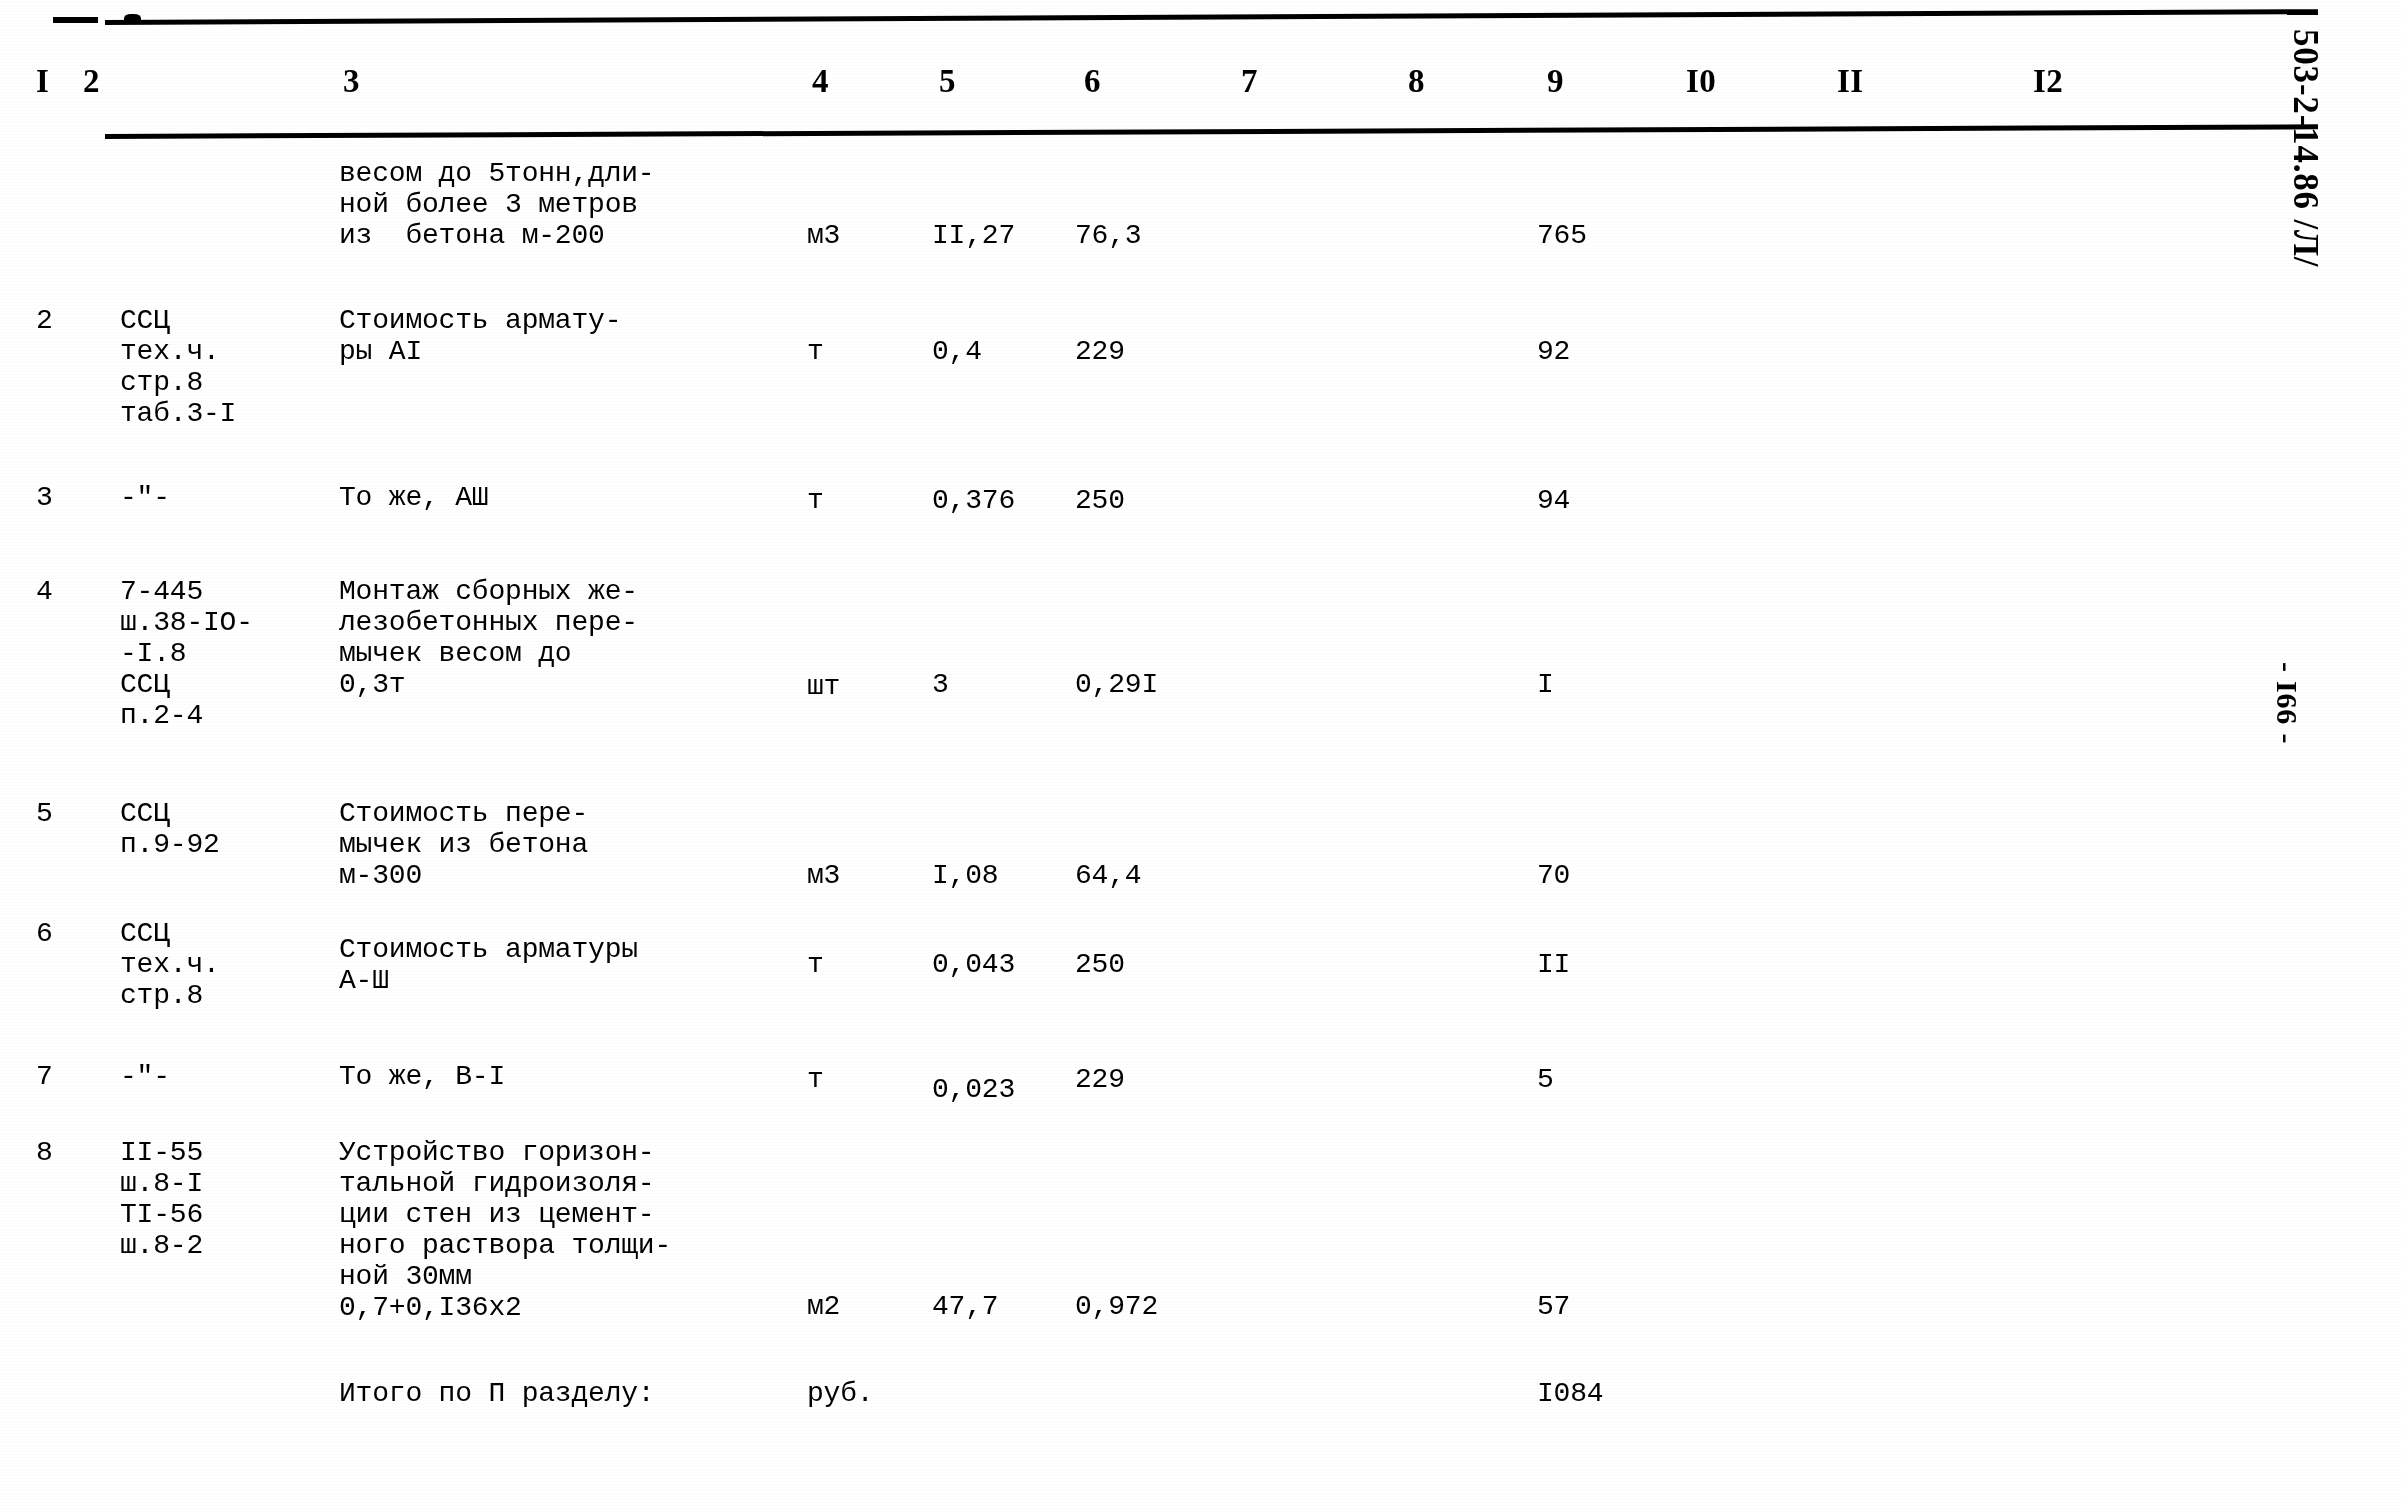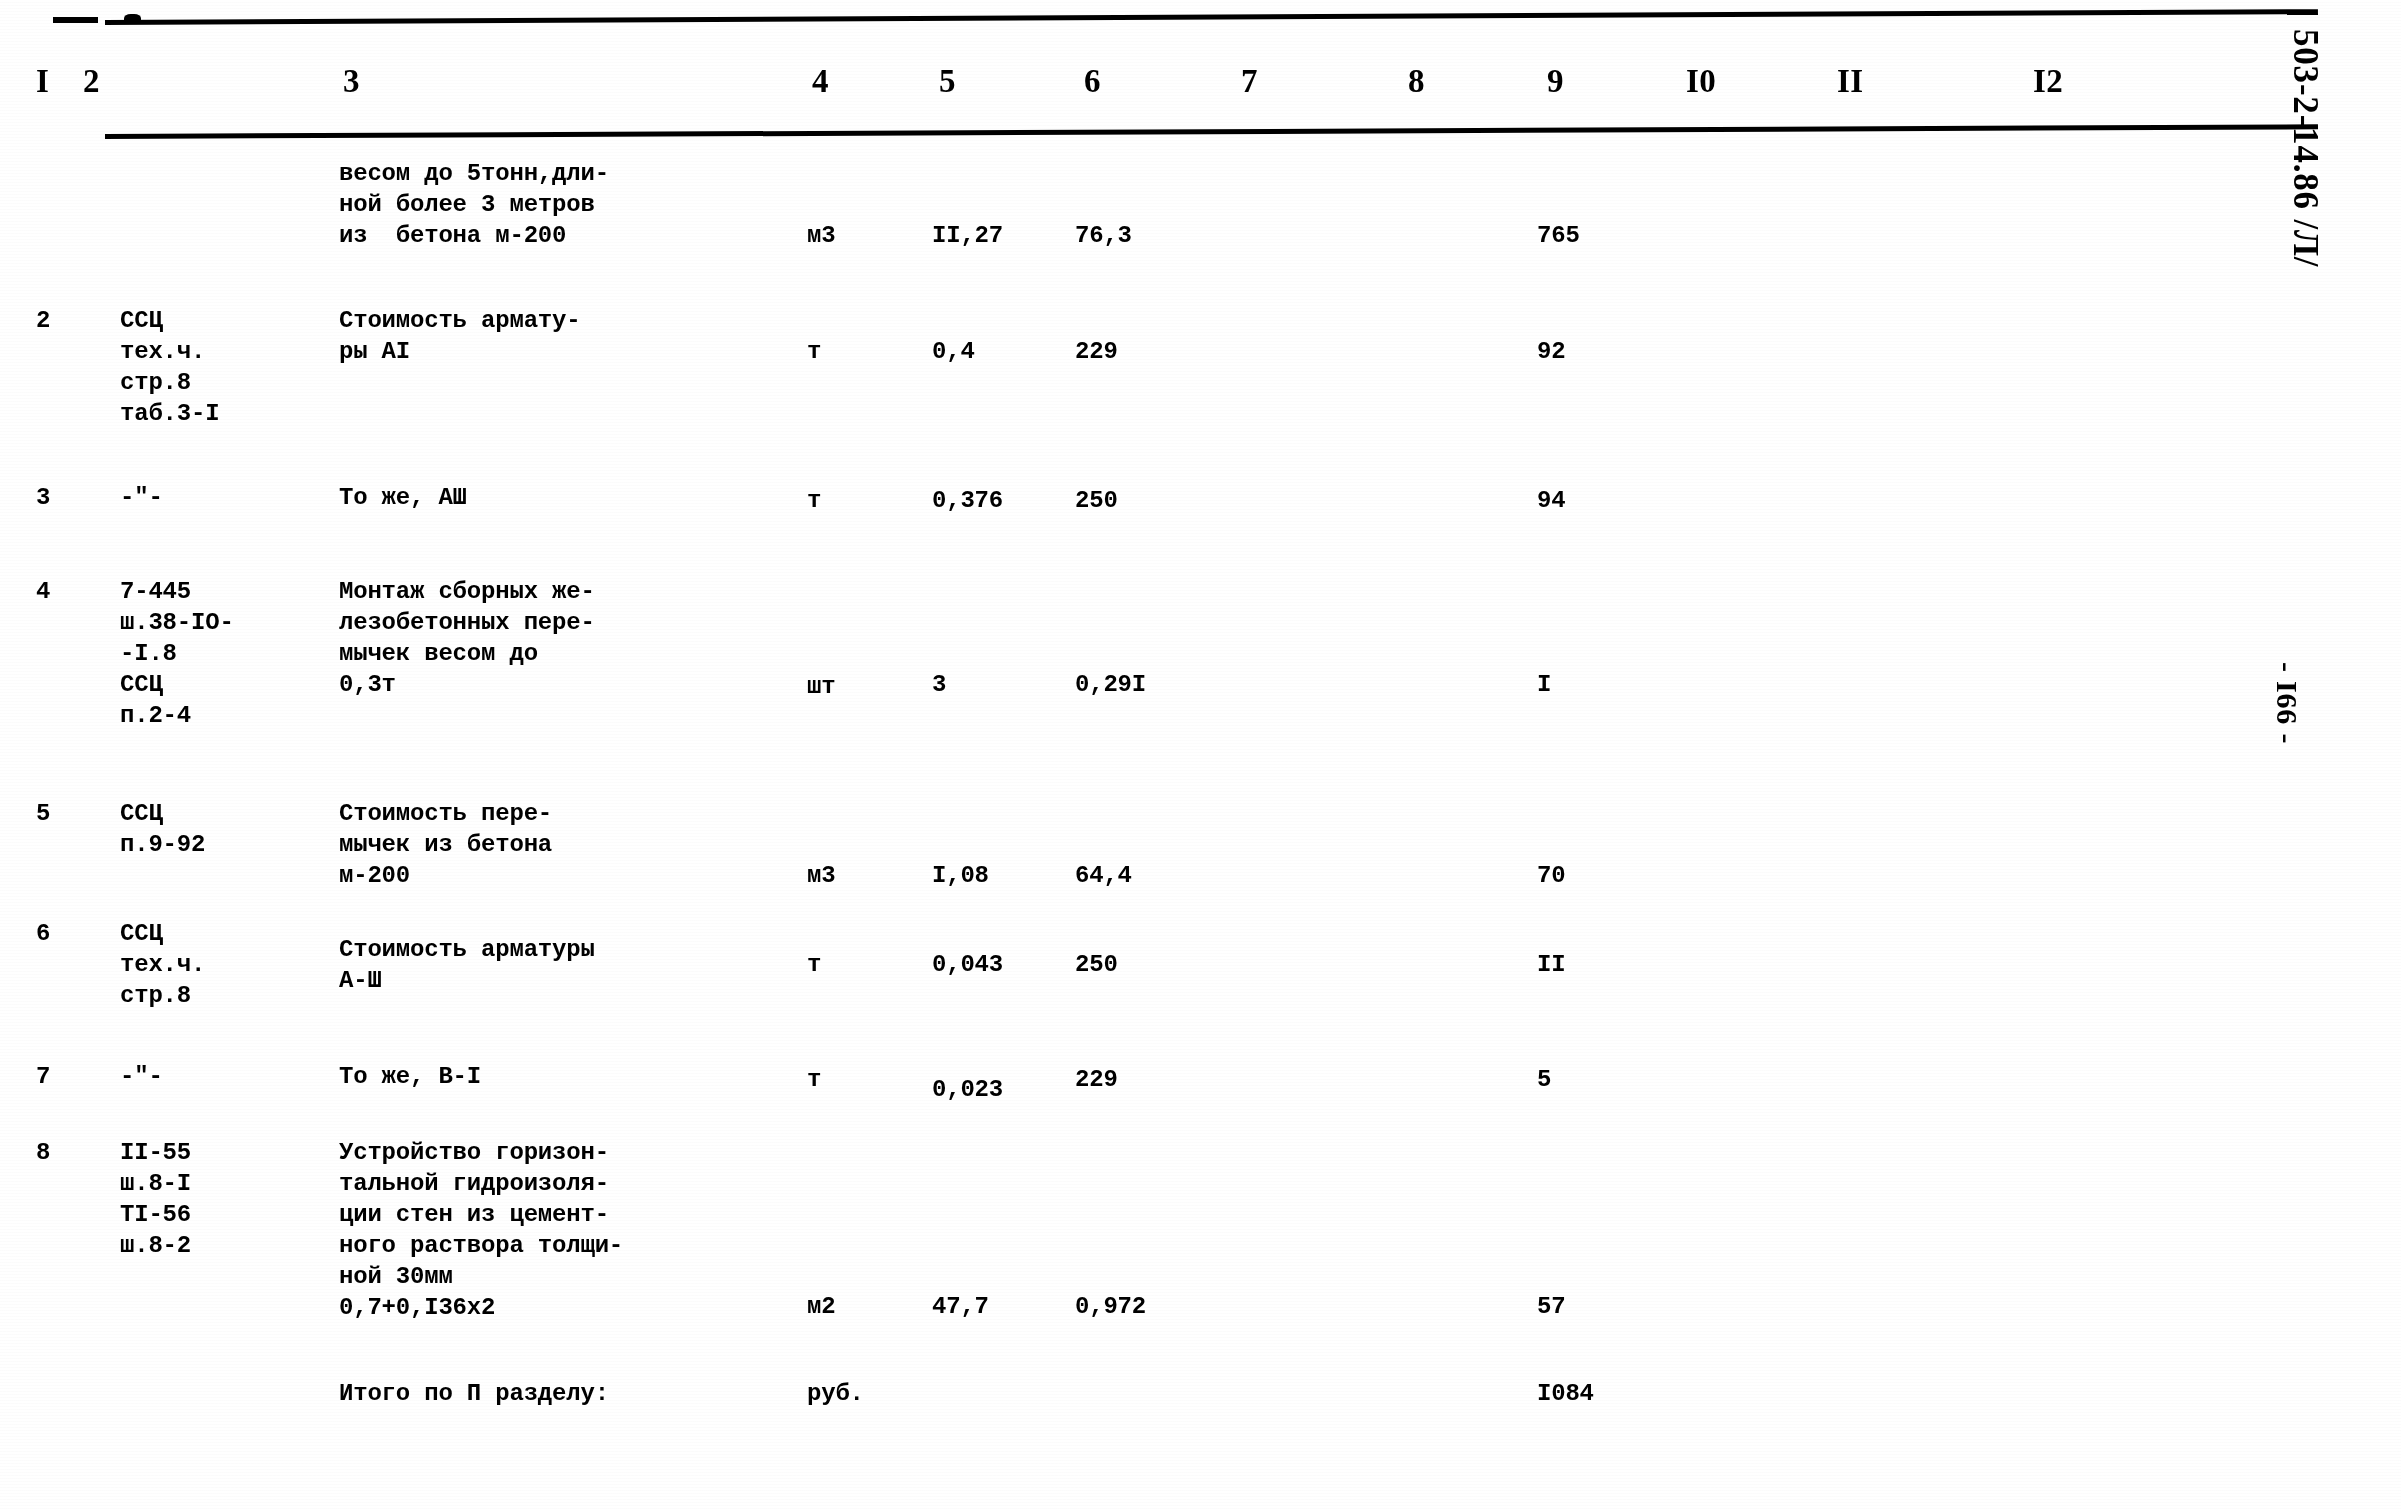--- a/index.html
+++ b/index.html
@@ -59,23 +59,23 @@
     top: 158px;
     width: 2326px;
   }
   .row {
     position: absolute;
     left: 0;
     width: 2326px;
   }
   .cell {
     position: absolute;
-    font-size: 24px;
+    font-size: 28px;
     line-height: 31px;
-    font-weight: 700;
+    font-weight: 400;
     white-space: pre;
     letter-spacing: -0.2px;
     font-family: "Liberation Mono", "DejaVu Sans Mono", monospace;
   }
   .c1  { left: 36px;   text-align: left; }
   .c2  { left: 120px;  text-align: left; }
   .c3  { left: 339px;  text-align: left; }
   .c4  { left: 807px; text-align: left; }
   .c5  { left: 932px; text-align: left; }
   .c6  { left: 1075px; text-align: left; }
@@ -186,21 +186,21 @@
         <div class="cell c5" style="top: 93px;">3</div>
         <div class="cell c6" style="top: 93px;">0,29I</div>
         <div class="cell c9" style="top: 93px;">I</div>
       </div>
       <div class="row" style="top: 640px;">
         <div class="cell c1" style="top: 0px;">5</div>
         <div class="cell c2" style="top: 0px;">ССЦ
 п.9-92</div>
         <div class="cell c3" style="top: 0px;">Стоимость пере-
 мычек из бетона
-м-200</div>
+м-300</div>
         <div class="cell c4" style="top: 62px;">м3</div>
         <div class="cell c5" style="top: 62px;">I,08</div>
         <div class="cell c6" style="top: 62px;">64,4</div>
         <div class="cell c9" style="top: 62px;">70</div>
       </div>
       <div class="row" style="top: 760px;">
         <div class="cell c1" style="top: 0px;">6</div>
         <div class="cell c2" style="top: 0px;">ССЦ
 тех.ч.
 стр.8</div>

